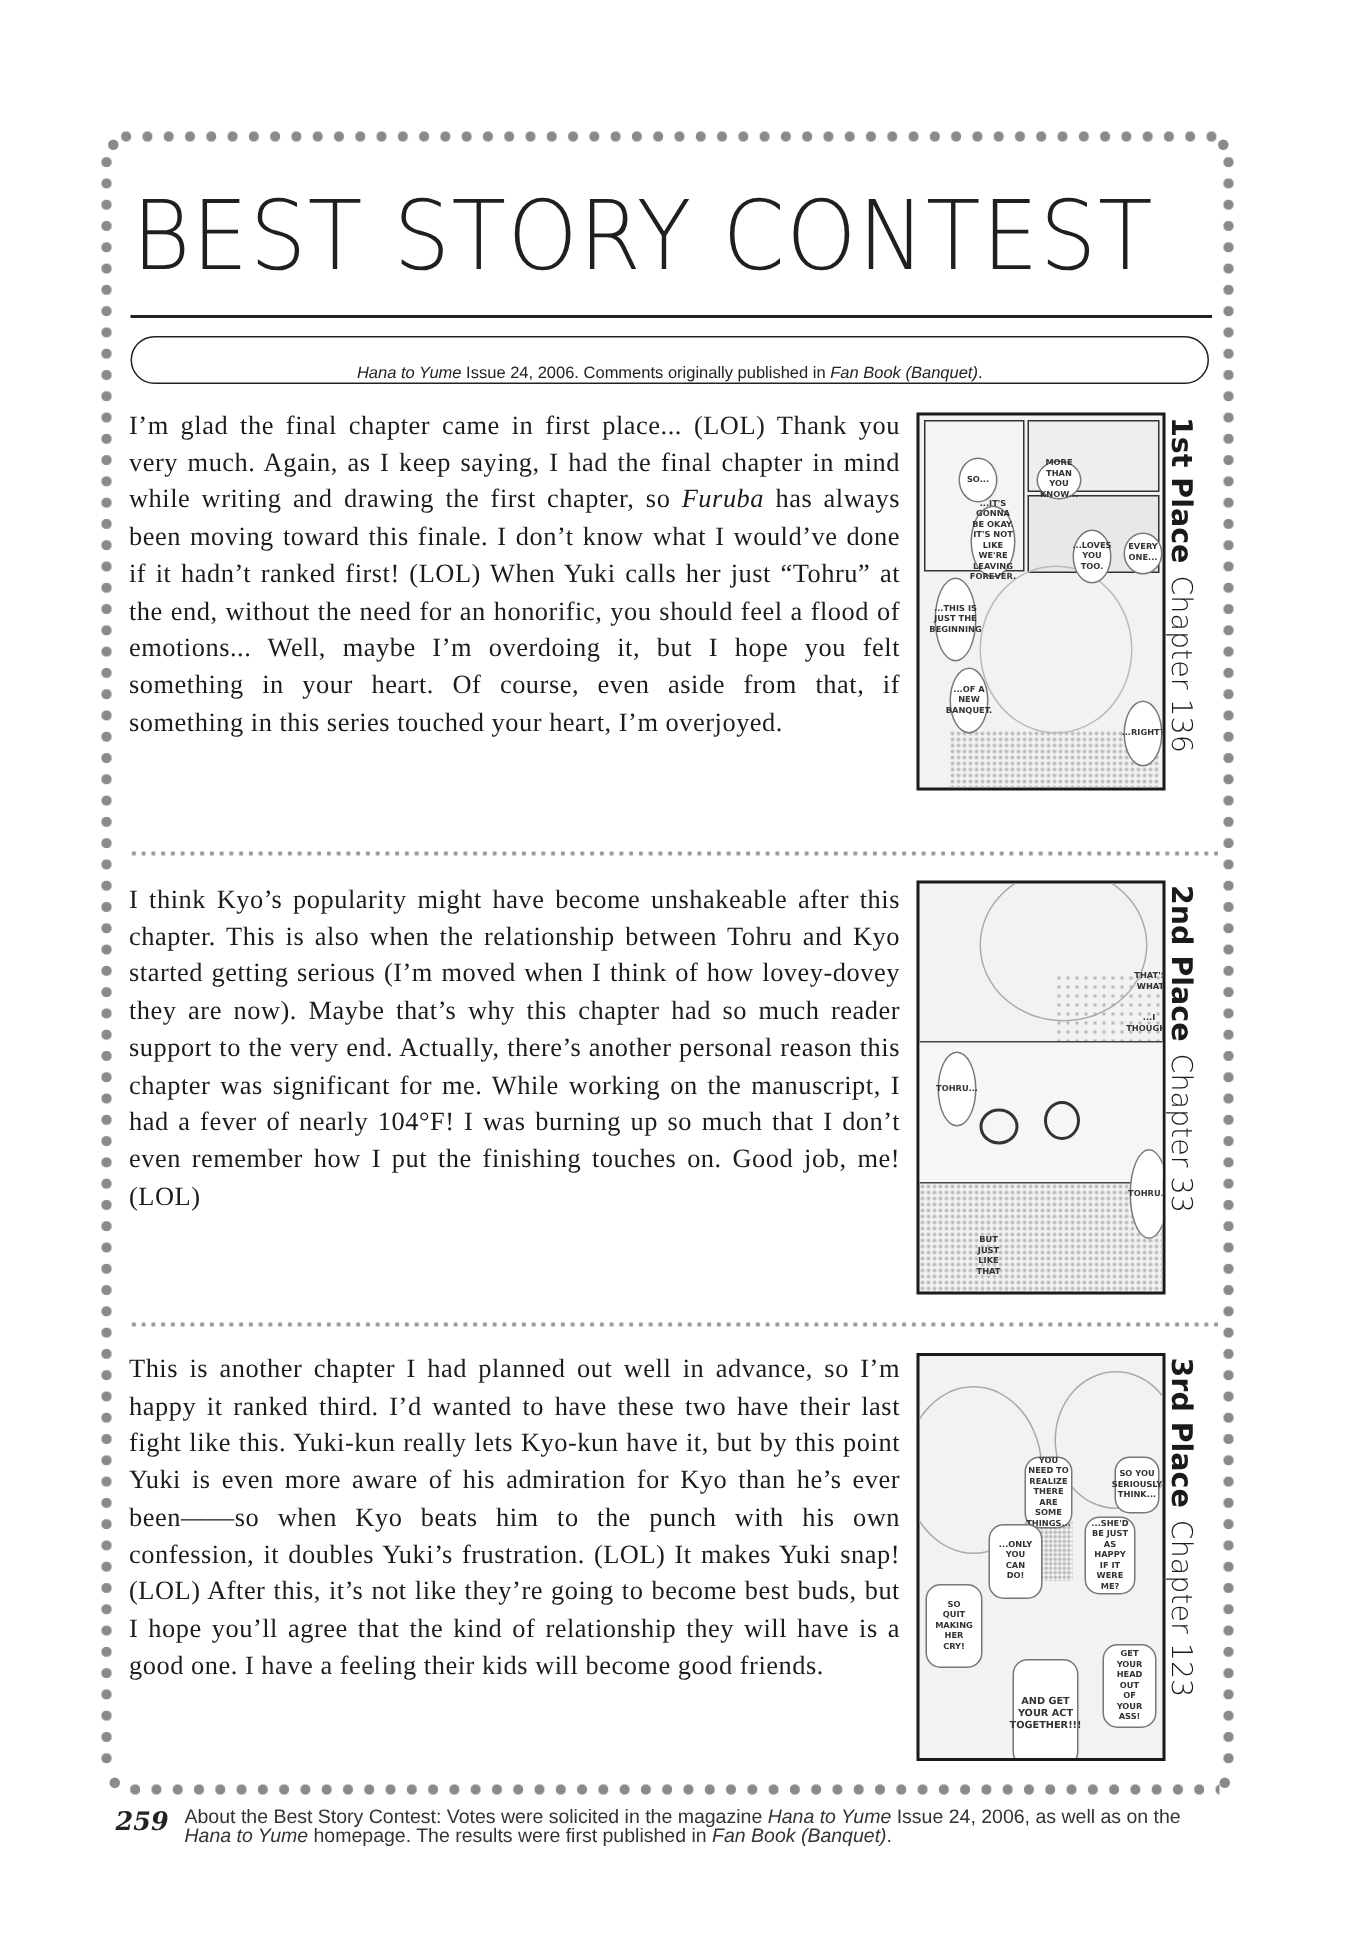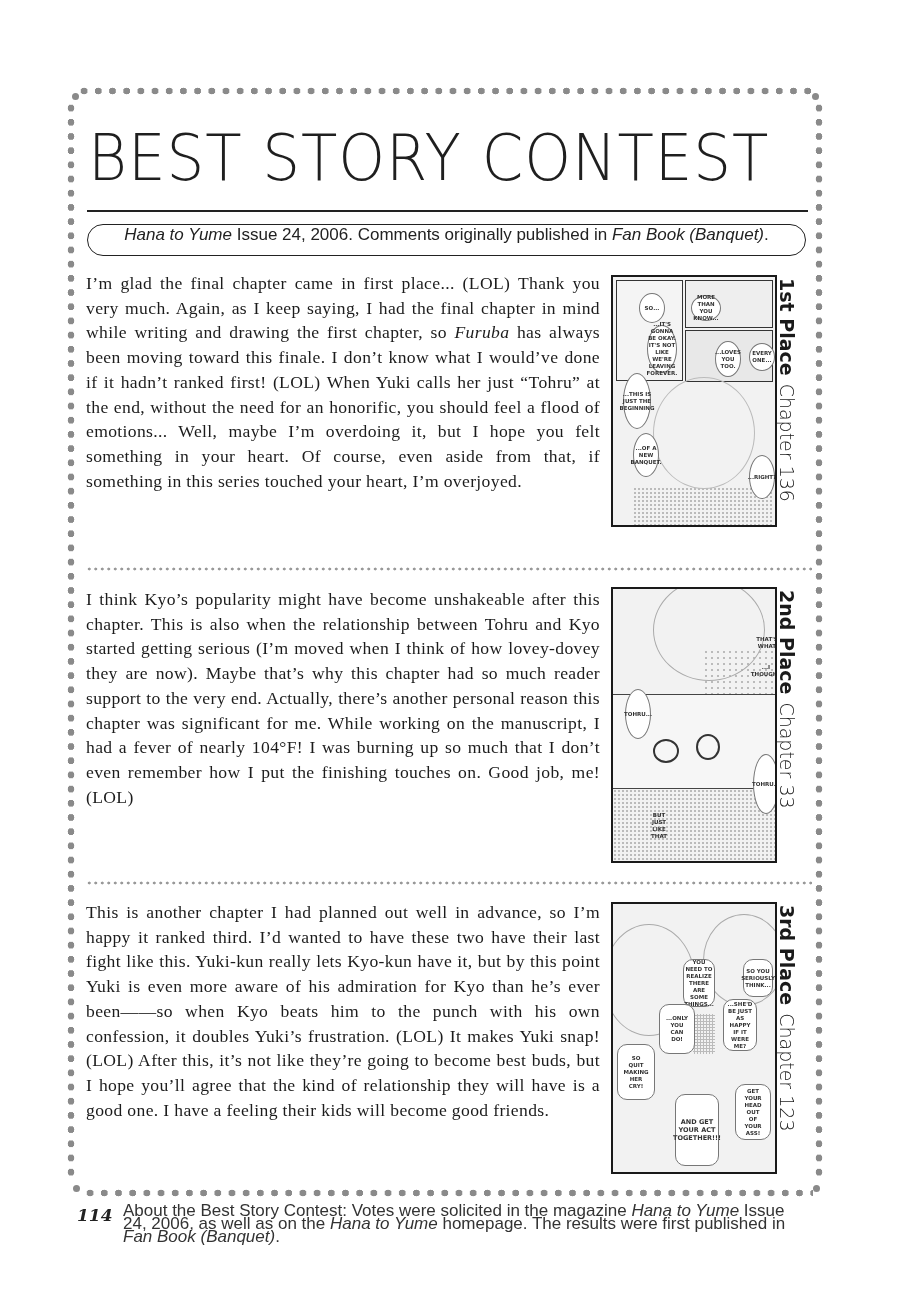--- a/index.html
+++ b/index.html
@@ -14,53 +14,53 @@
     background-size: 8px 14.2px; background-repeat: repeat-y; background-position: 0 0; }
   .corner-dot { position: absolute; width: 7px; height: 7px; border-radius: 50%; background: #8a8a8a; }
 
   .title { position: absolute; left: 88px; top: 118px; width: 722px; height: 80px;
     font-family: "DejaVu Sans", sans-serif; font-weight: 200; font-size: 64px; line-height: 80px;
     letter-spacing: 1px; color: #1f1f1f; text-align: justify; text-align-last: justify;
     white-space: nowrap; transform: scaleX(0.93); transform-origin: left center; }
   .title-rule { position: absolute; left: 87px; top: 210px; width: 721px; height: 2px; background: #222; }
 
   .source-pill { position: absolute; left: 87px; top: 224px; width: 717px; height: 30px;
-    border: 1.6px solid #222; border-radius: 16px; display: flex; align-items: flex-start; justify-content: center;
-    font-family: "Liberation Sans", sans-serif; font-size: 17px; color: #222; }
+    border: 1.6px solid #222; border-radius: 16px; display: flex; align-items: flex-end; justify-content: center;
+    font-family: "Liberation Sans", sans-serif; font-size: 11px; color: #222; }
   .source-pill i { font-style: italic; }
 
   .entry-text { position: absolute; left: 86px; width: 514px;
     font-family: "Liberation Serif", serif; font-size: 17.6px; line-height: 24.7px;
     text-align: justify; color: #1c1c1c; letter-spacing: 0.35px; }
   .entry-text i { }
 
   .entry-image { position: absolute; border: 2.5px solid #1a1a1a; box-sizing: border-box; overflow: hidden;
     background: #f2f2f2; }
   .panel { position: absolute; box-sizing: border-box; border: 1.5px solid #333; background: #fafafa; }
   .bubble { position: absolute; background: #fff; border: 1px solid #777; border-radius: 50%;
     font-family: "DejaVu Sans", sans-serif; font-size: 5.5px; font-weight: bold; color: #333;
-    display: flex; align-items: center; justify-content: center; text-align: center; line-height: 7px; padding: 12px; box-sizing: border-box; }
+    display: flex; align-items: center; justify-content: center; text-align: center; line-height: 7px; padding: 12px; box-sizing: border-box; margin-top: 12px; }
   .bubble.rect { border-radius: 10px; }
   .sketch { position: absolute; border-radius: 50%; border: 1px solid #aaa; }
   .tone { position: absolute; background-image: radial-gradient(circle, #bbb 1px, transparent 1.4px); background-size: 4px 4px; }
 
   .rank-label { position: absolute; width: 24px; overflow: visible; }
   .rank-label .rot { position: absolute; left: 22px; top: 0; transform: rotate(90deg); transform-origin: 0 0;
     white-space: nowrap; font-family: "DejaVu Sans", sans-serif; font-size: 19px; color: #1a1a1a; line-height: 22px; }
   .rank-label .place { font-weight: bold; }
   .rank-label .chapter { font-weight: 200; margin-left: 8px; }
 
   .separator { position: absolute; left: 86px; width: 726px; height: 4px;
     background-image: radial-gradient(circle, #999 1.3px, transparent 1.7px);
     background-size: 6.5px 4px; background-repeat: repeat-x; }
 
   .footer-page { position: absolute; left: 77px; top: 1205px; font-family: "DejaVu Serif", serif;
     font-weight: bold; font-style: italic; font-size: 17px; color: #222; }
   .footer-note { position: absolute; left: 123px; top: 1204px; width: 680px;
-    font-family: "Liberation Sans", sans-serif; font-size: 17px; line-height: 13px; color: #333; }
+    font-family: "Liberation Sans", sans-serif; font-size: 13px; line-height: 13px; color: #333; }
   .footer-note i { font-style: italic; }
 </style>
 </head>
 <body>
 
 <div>
   <div class="dots-h" style="left:77px; top:87px; width:735px;"></div>
   <div class="dots-h" style="left:83px; top:1189px; width:730px;"></div>
   <div class="dots-v" style="left:67px; top:101px; height:1080px;"></div>
   <div class="dots-v" style="left:815px; top:101px; height:1080px;"></div>
@@ -130,16 +130,16 @@
   <div class="bubble rect" style="left:110px; top:95px; width:34px; height:52px;">...SHE'D BE JUST AS HAPPY IF IT WERE ME?</div>
   <div class="bubble rect" style="left:46px; top:100px; width:36px; height:50px;">...ONLY YOU CAN DO!</div>
   <div class="bubble rect" style="left:4px; top:140px; width:38px; height:56px;">SO QUIT MAKING HER CRY!</div>
   <div class="bubble rect" style="left:122px; top:180px; width:36px; height:56px;">GET YOUR HEAD OUT OF YOUR ASS!</div>
   <div class="bubble rect" style="left:62px; top:190px; width:44px; height:72px; font-size:6.5px; line-height:8px;">AND GET YOUR ACT TOGETHER!!!</div>
 </div>
 <div class="rank-label" style="left:776px; top:905px;">
   <div class="rot"><span class="place">3rd Place</span><span class="chapter">Chapter 123</span></div>
 </div>
 
-<div class="footer-page">114</div>
+<div class="footer-page">259</div>
 <div class="footer-note">
   <span>About the Best Story Contest: Votes were solicited in the magazine </span><i>Hana to Yume</i><span> Issue 24, 2006, as well as on the </span><i>Hana to Yume</i><span> homepage. The results were first published in </span><i>Fan Book (Banquet)</i><span>.</span>
 </div>
 
 </body></html>

